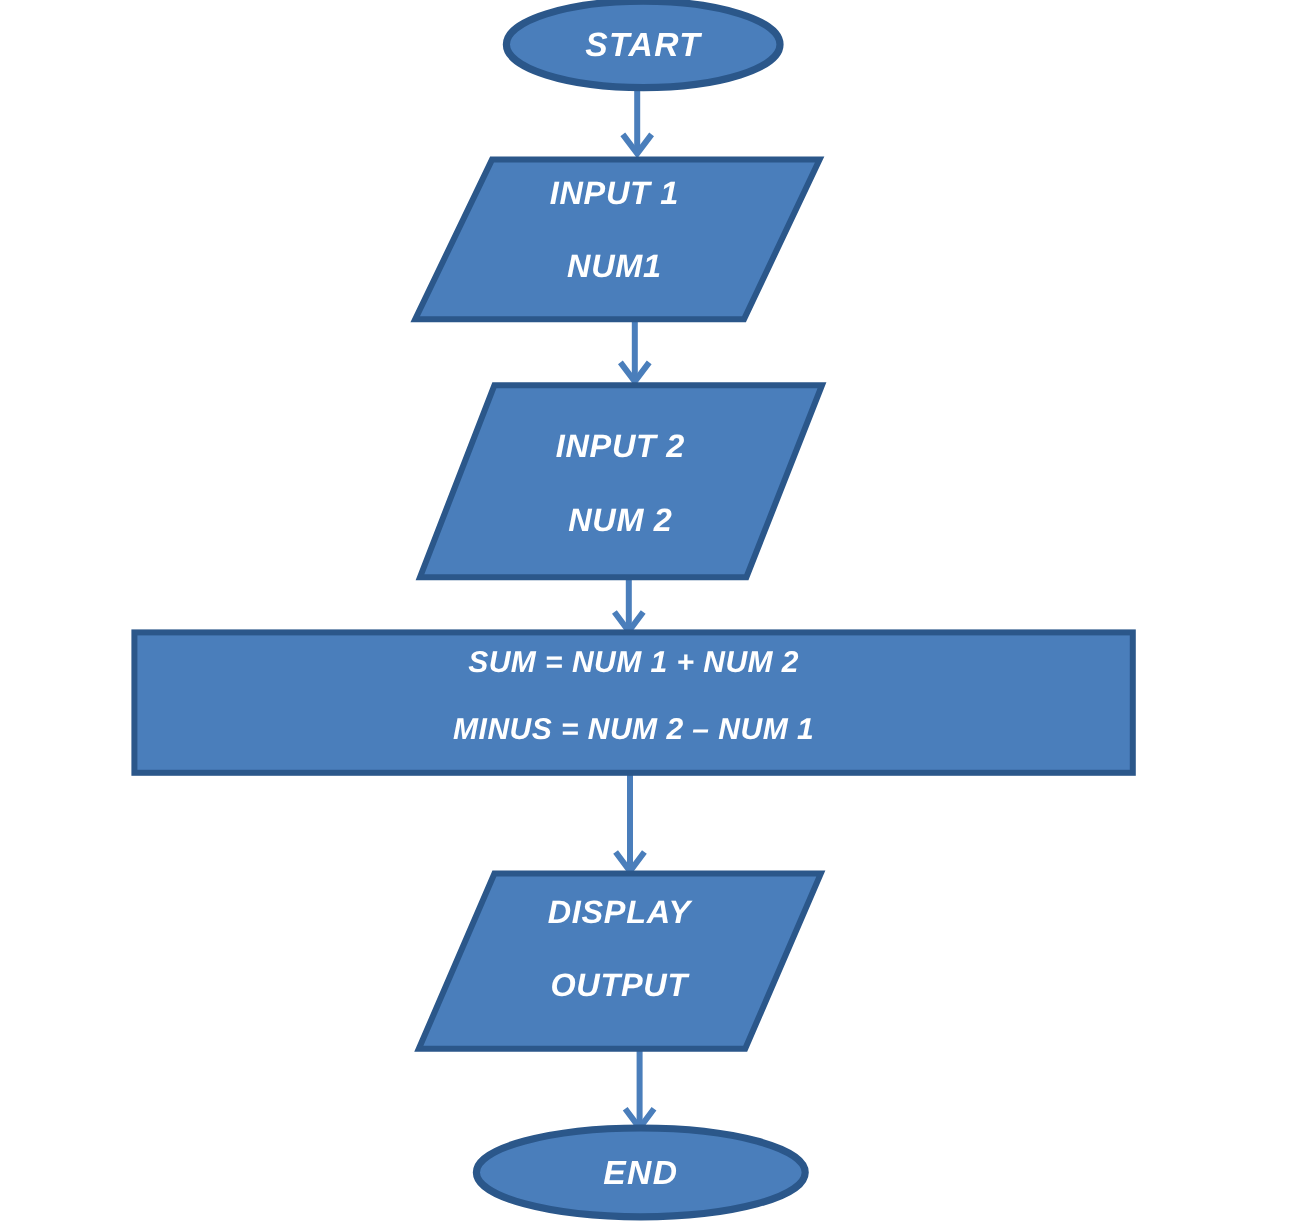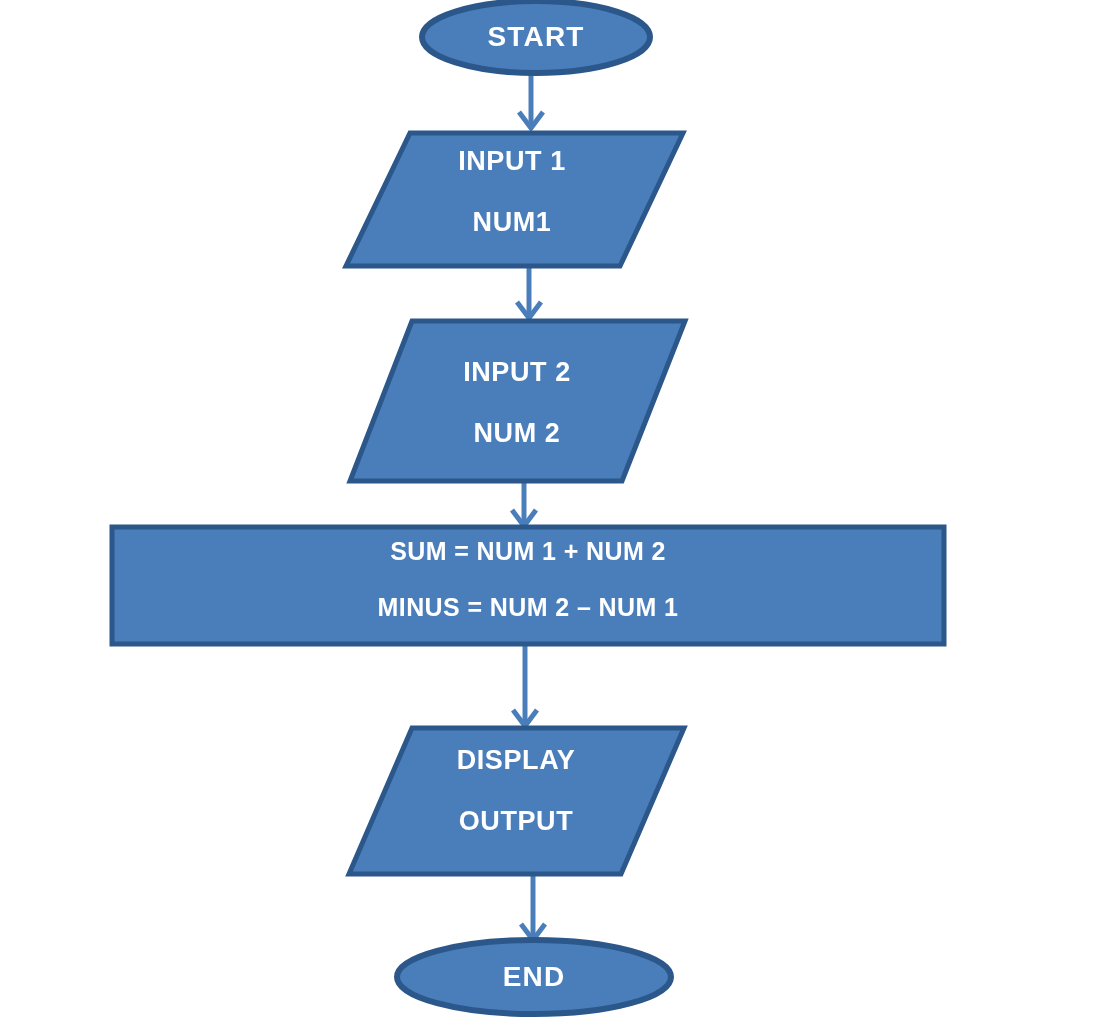--- a/index.html
+++ b/index.html
@@ -9,20 +9,21 @@
   }
   body {
     font-family: "Liberation Sans", sans-serif;
   }
   #canvas {
     position: relative;
     width: 1097px;
     height: 1024px;
     background: #ffffff;
     overflow: hidden;
+    font-style: italic;
   }
   #flow-svg {
     position: absolute;
     left: 0;
     top: 0;
     width: 1097px;
     height: 1024px;
   }
   .node-shape {
     fill: #4a7ebb;

